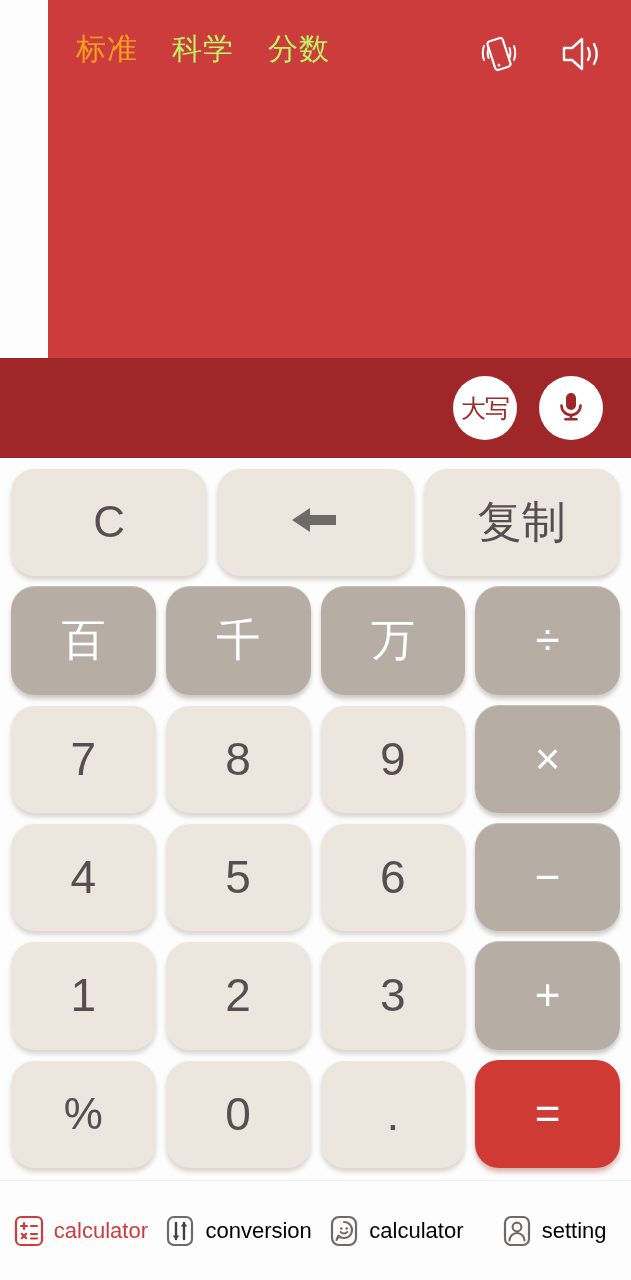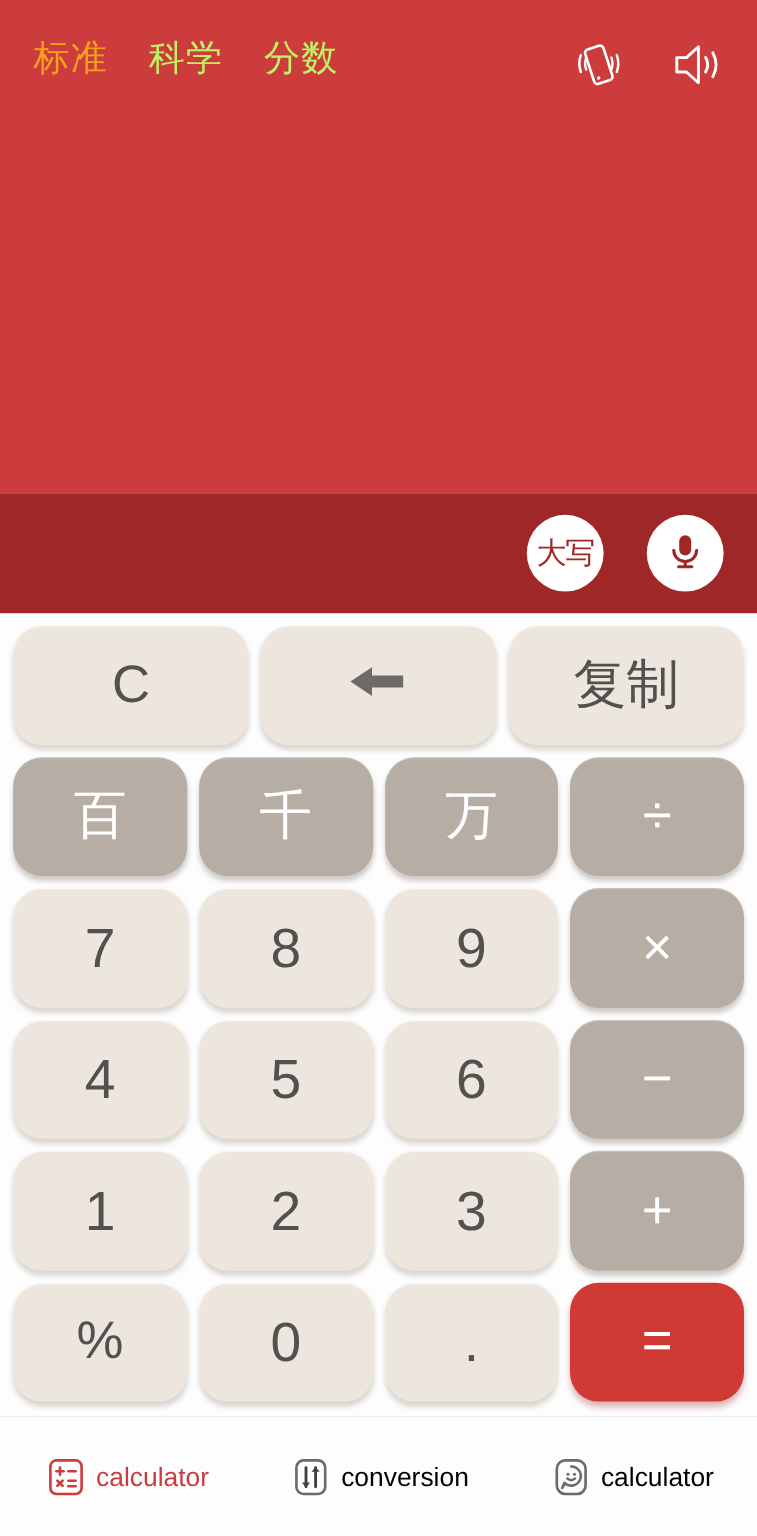--- a/index.html
+++ b/index.html
@@ -17,23 +17,24 @@
     width: 631px;
     height: 1280px;
     display: flex;
     flex-direction: column;
     background: #fdfdfd;
   }
 
   
   .display-area {
     position: relative;
-    height: 411px;
+    height: 358px;
     background: #cc3c3c;
     flex: 0 0 auto;
+    margin-left: 48px;
   }
 
   .mode-tabs {
     position: absolute;
     top: 34px;
     left: 28px;
     display: flex;
     align-items: center;
     gap: 34px;
   }
@@ -91,21 +92,21 @@
   
   .tool-band {
     position: relative;
     height: 100px;
     background: #a02727;
     flex: 0 0 auto;
     display: flex;
     align-items: center;
     justify-content: flex-end;
     padding-right: 28px;
-    gap: 36px;
+    gap: 22px;
   }
 
   .round-btn {
     width: 64px;
     height: 64px;
     border-radius: 50%;
     background: #ffffff;
     display: flex;
     align-items: center;
     justify-content: center;
@@ -399,16 +400,26 @@
           <rect x="6" y="4" width="24" height="28" rx="7" ry="7" fill="none" stroke="#6d6a67" stroke-width="2.2"></rect>
           <path d="M18 9 a8 8 0 1 1 -5.6 13.7 L10.5 27 L12.6 23.6" fill="none" stroke="#6d6a67" stroke-width="2.1" stroke-linejoin="round" stroke-linecap="round"></path>
           <circle cx="15.3" cy="15.5" r="1.25" fill="#6d6a67"></circle>
           <circle cx="20.7" cy="15.5" r="1.25" fill="#6d6a67"></circle>
           <path d="M14.6 19 q3.4 3 6.8 0" fill="none" stroke="#6d6a67" stroke-width="1.9" stroke-linecap="round"></path>
         </svg>
       </span>
       <span class="nav-label">calculator</span>
     </div>
 
+    <div class="nav-item">
+      <span class="nav-icon">
+        <svg width="36" height="36" viewBox="0 0 36 36">
+          <rect x="6" y="4" width="24" height="28" rx="6" ry="6" fill="none" stroke="#6d6a67" stroke-width="2.2"></rect>
+          <circle cx="18" cy="14" r="4.4" fill="none" stroke="#6d6a67" stroke-width="2.1"></circle>
+          <path d="M10.5 27.5 a7.5 7.5 0 0 1 15 0" fill="none" stroke="#6d6a67" stroke-width="2.1" stroke-linecap="round"></path>
+        </svg>
+      </span>
+      <span class="nav-label">setting</span>
+    </div>
 
   </div>
 
 </div>
 
 </body></html>

